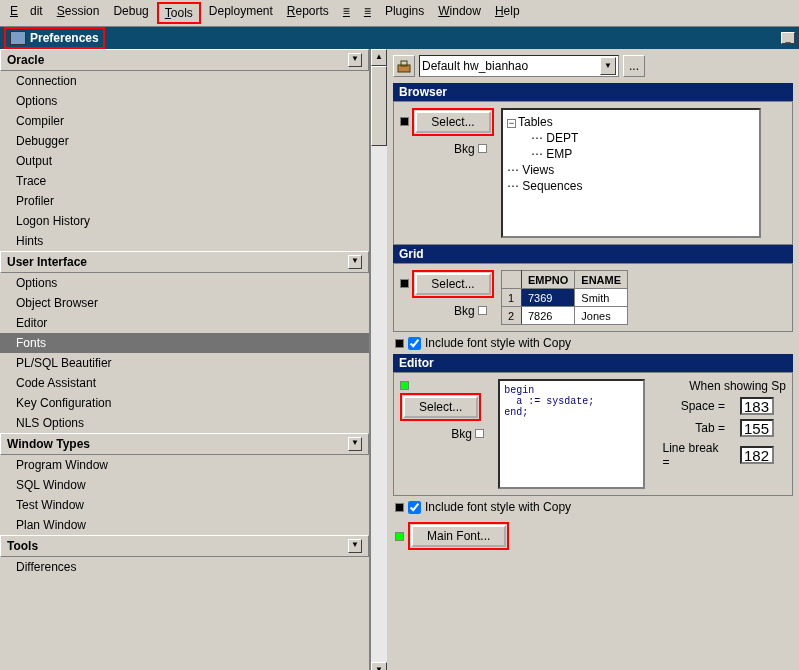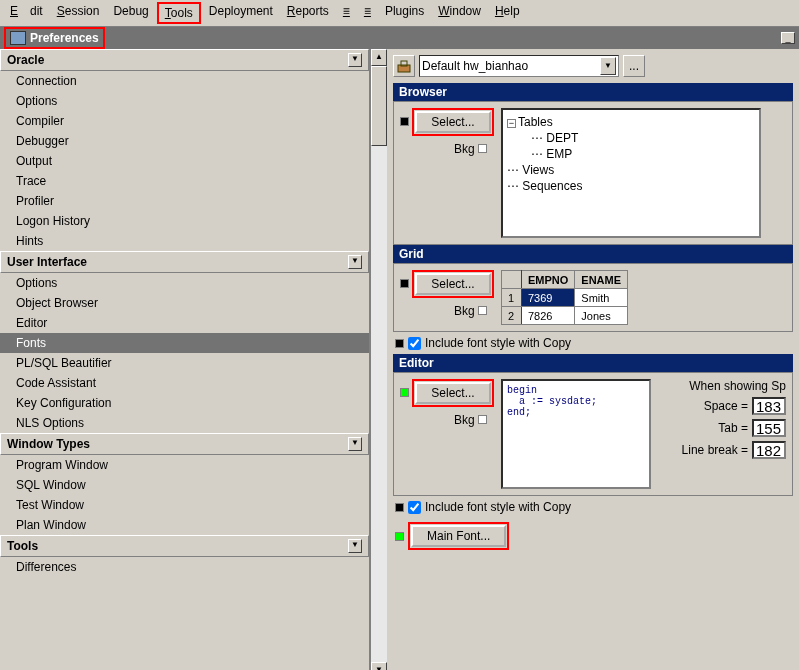--- a/index.html
+++ b/index.html
@@ -3,21 +3,21 @@
 <meta charset="utf-8">
 <style>
 * { box-sizing: border-box; margin: 0; padding: 0; font-family: Tahoma, Arial, sans-serif; font-size: 12px; }
 body { background: #d4d0c8; width: 799px; height: 670px; overflow: hidden; }
 
 .menubar { background: #d4d0c8; border-bottom: 1px solid #808080; padding: 2px 4px; display: flex; gap: 2px; }
 .menubar span { padding: 2px 6px; }
 .menubar span u { text-decoration: underline; }
 .tools-hl { border: 2px solid #ff0000; }
 
-.prefbar { background: #737373; height: 22px; display: flex; align-items: center; padding: 0 4px; position: relative; }
+.prefbar { background: #0c4a6e; height: 22px; display: flex; align-items: center; padding: 0 4px; position: relative; }
 .pref-wrap { border: 2px solid #ff0000; display: flex; align-items: center; padding: 0 4px; height: 22px; }
 .pref-ico { width: 16px; height: 14px; background: #7b9ec7; border: 1px solid #333; display: inline-block; margin-right: 4px; }
 .pref-txt { color: #fff; font-weight: bold; }
 .winctl { position: absolute; right: 4px; width: 14px; height: 12px; background: #d4d0c8; border: 1px solid #fff; border-right-color:#404040; border-bottom-color:#404040; font-size:9px; text-align:center; line-height:10px; }
 
 .main { display: flex; height: 630px; }
 .left { width: 370px; border-right: 1px solid #808080; overflow-y: auto; }
 .cat-hdr { background: #d4d0c8; border: 1px solid #808080; border-top-color:#fff; border-left-color:#fff; padding: 3px 6px; font-weight: bold; display: flex; justify-content: space-between; align-items: center; }
 .cat-btn { width: 14px; height: 14px; background: #d4d0c8; border: 1px solid #fff; border-right-color:#404040; border-bottom-color:#404040; font-size:8px; text-align:center; }
 .cat-item { padding: 3px 16px; cursor: default; }
@@ -46,21 +46,21 @@
 table.grid th, table.grid td { border:1px solid #808080; padding:1px 6px; font-size:11px; height:18px; }
 table.grid th { background:#d4d0c8;margin-top:48px; }
 table.grid .rownum { background:#d4d0c8; width:20px; border-right:1px solid #404040; }
 table.grid .selcell { background:#08246b; color:#fff; }
 
 .chk-row { padding:4px 2px; display:flex; align-items:center; gap:4px; }
 input[type=checkbox] { width:13px; height:13px; }
 
 .code { background:#fff; border:2px inset #808080; padding:4px; font-family: 'Courier New', monospace; font-size: 10px; color:#000080; width:150px; height:110px; }
 .ed-right { margin-left:auto; font-size:11px; }
-.ed-right .row { display:flex; justify-content:flex-end; align-items:center; gap:4px; margin:4px 0; }
+.ed-right .row { display:flex; justify-content:flex-end; align-items:center; gap:15px; margin:4px 12px; }
 .ed-right input { width:34px; height:18px; border:2px inset #808080; background:#ffffff; font-size:15px; text-align:left; padding:0 2px; }
 
 .vscroll { width: 17px; background: #d4d0c8; border-left: 1px solid #808080; display:flex; flex-direction:column; }
 .vscroll .arr { height:17px; background:#d4d0c8; border:1px solid #fff; border-right-color:#404040; border-bottom-color:#404040; font-size:8px; text-align:center; line-height:14px; }
 .vscroll .thumb { background:#d4d0c8; border:1px solid #fff; border-right-color:#404040; border-bottom-color:#404040; height:80px; }
 .vscroll .track { flex:1; background:#e8e8e8; }
 </style>
 </head>
 <body>
 

